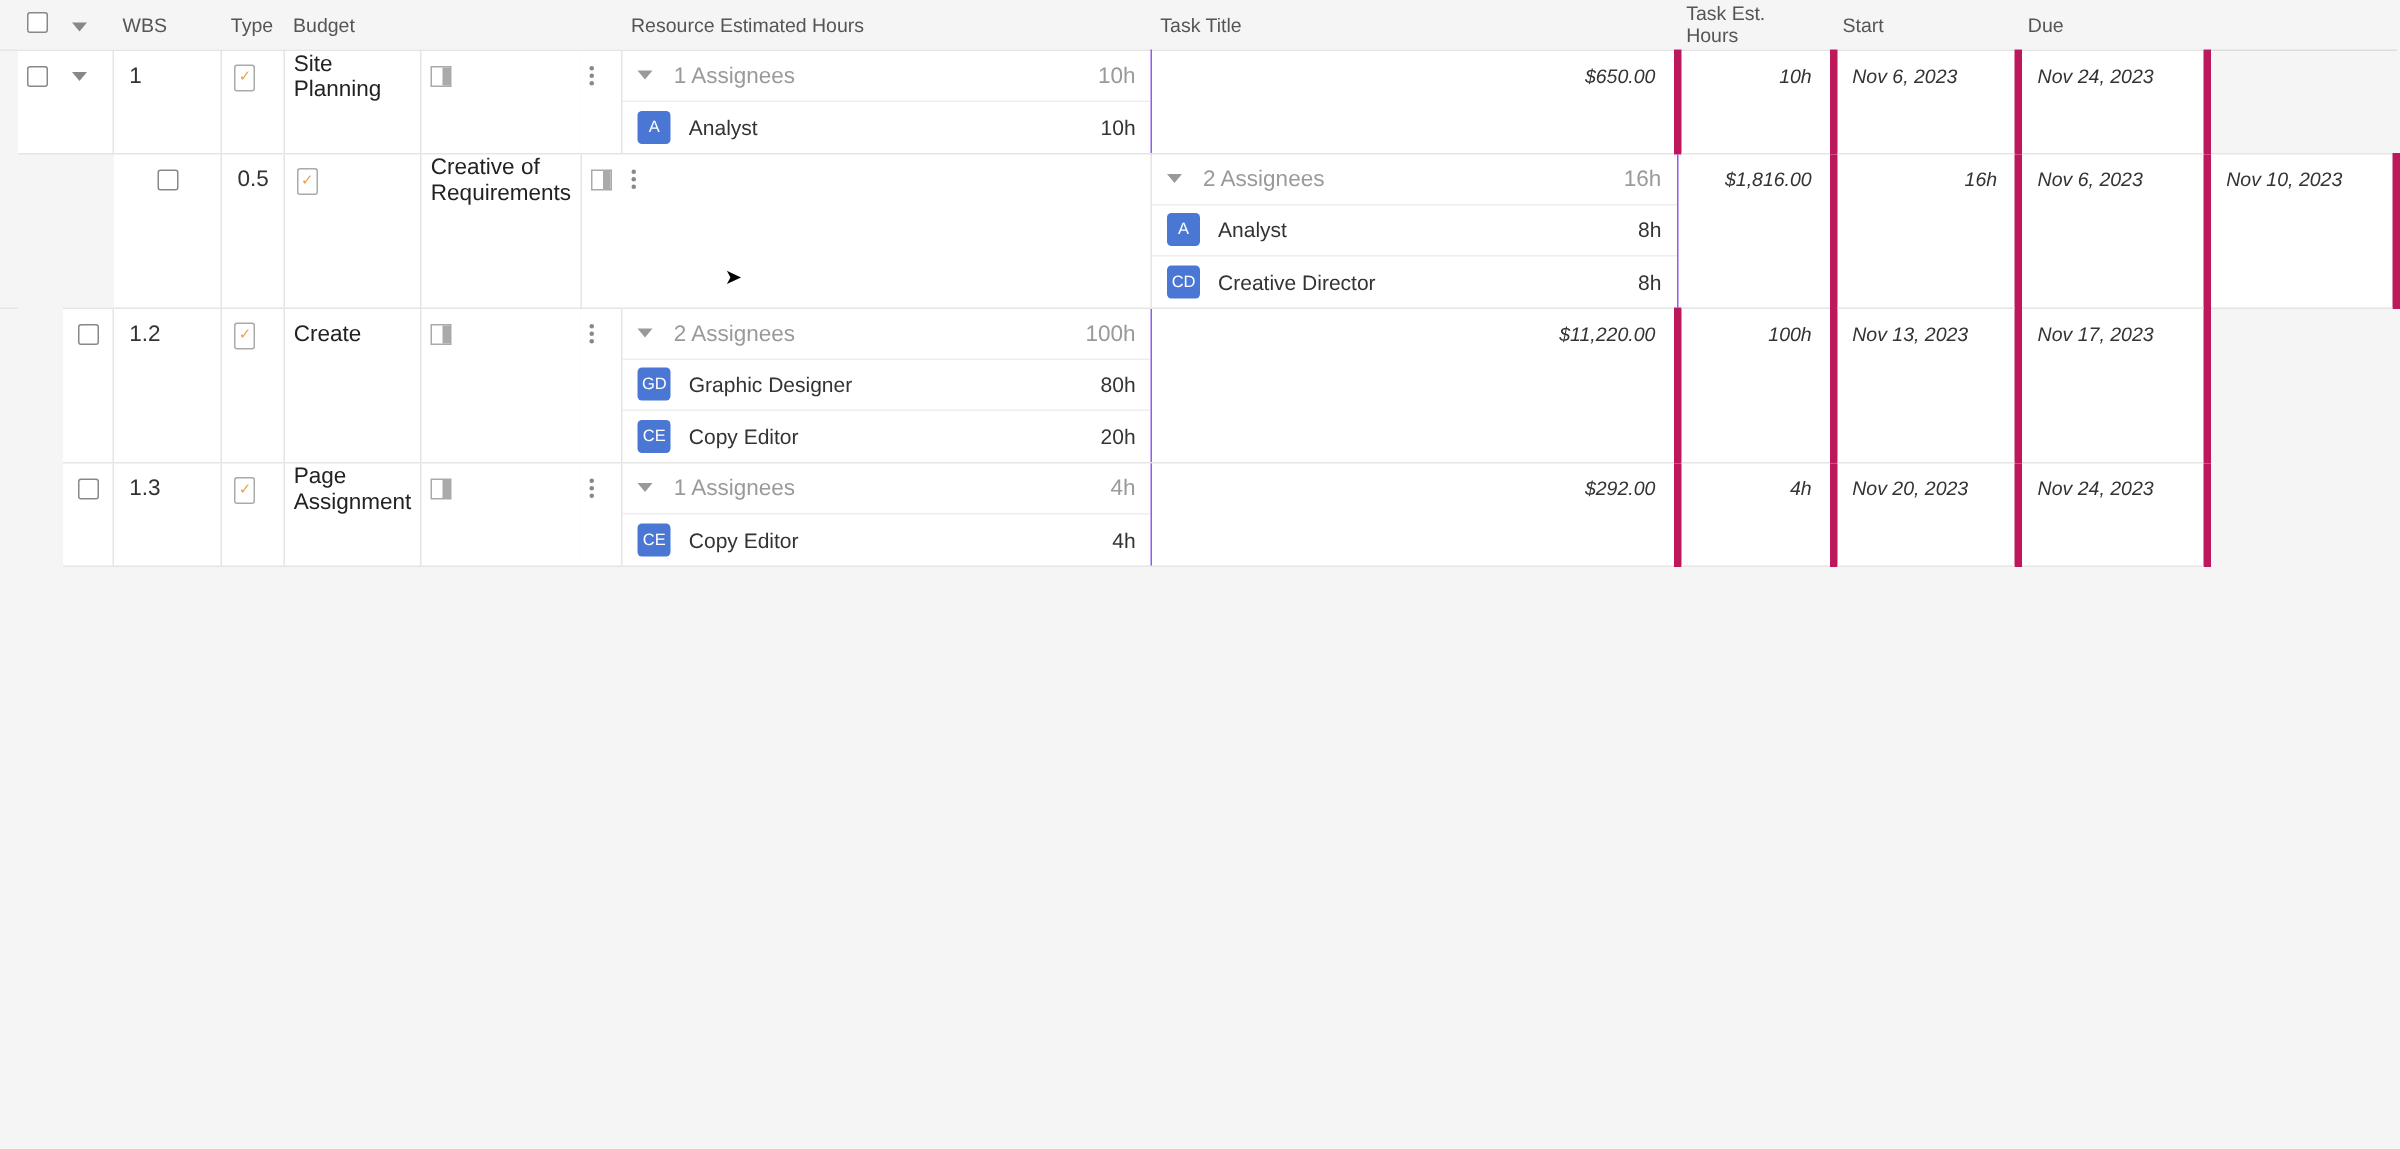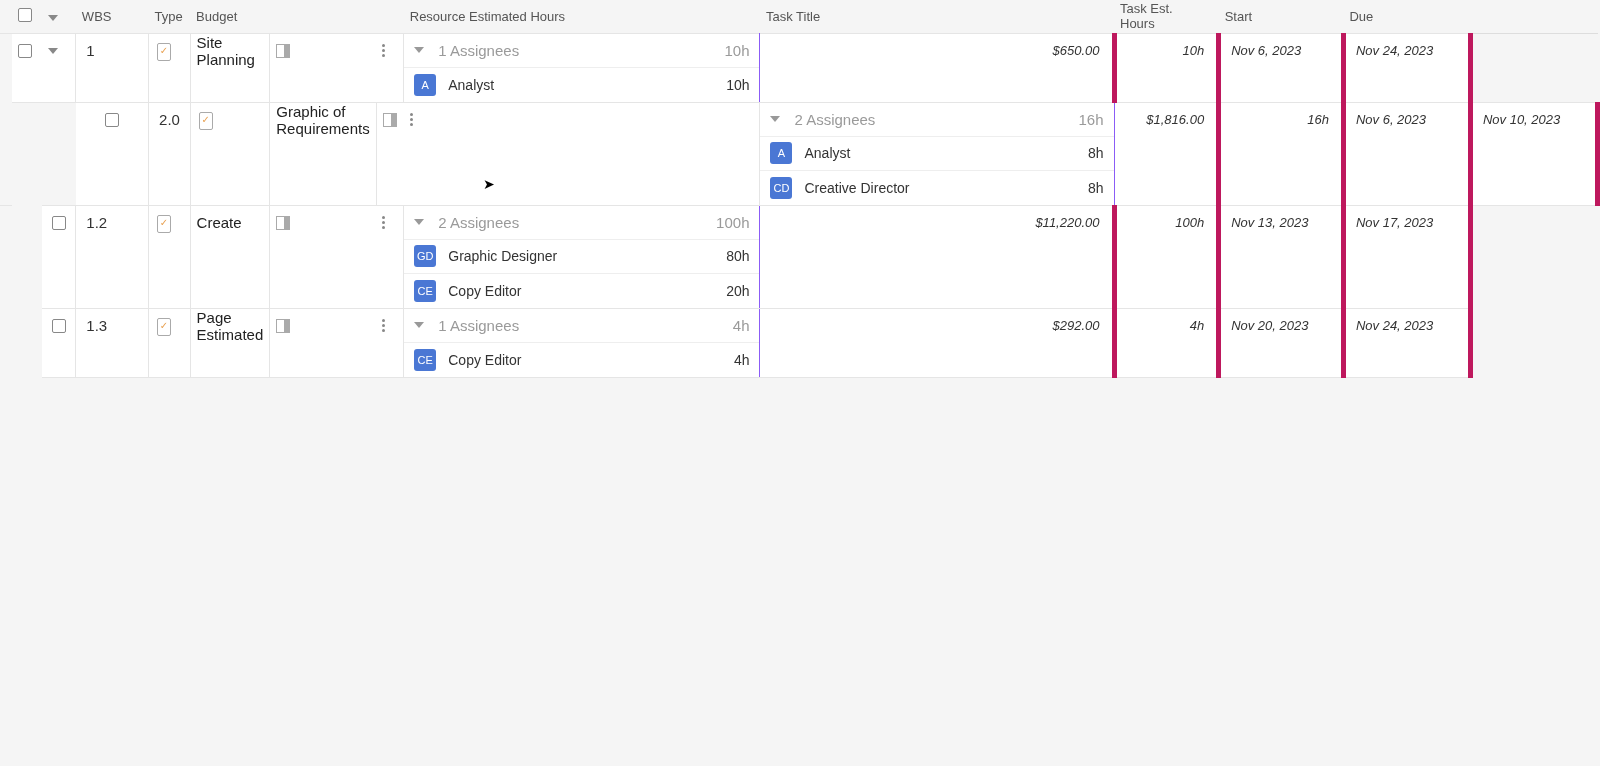--- a/index.html
+++ b/index.html
@@ -282,29 +282,29 @@
         </td>
     </tr>
       <tr class="task-row level1">
       <td class="indent-pad" colspan="2"></td>
       <td class="col-check align-top" style="text-align:center;">
           <div class="cell-inner" style="justify-content:center;">
             <input type="checkbox" style="">
           </div>
         </td>
       <td class="wbs-cell align-top" style="border-left:1px solid #e5e5e5;">
-          <div class="cell-inner">2.0</div>
+          <div class="cell-inner">0.5</div>
         </td>
       <td class="type-cell col-type align-top">
           <div class="cell-inner">
             <span class="clipboard-icon"></span>
           </div>
         </td>
       <td class="title-cell align-top">
-          <div class="cell-inner">Graphic of Requirements</div>
+          <div class="cell-inner">Creative of Requirements</div>
         </td>
       <td class="col-side align-top">
           <div class="cell-inner">
             <span class="side-icon"></span>
           </div>
         </td>
       <td class="col-menu align-top">
           <div class="cell-inner">
             <span class="menu-icon">
               <span></span>
@@ -420,21 +420,21 @@
         </td>
       <td class="wbs-cell align-top" style="border-left:1px solid #e5e5e5;">
           <div class="cell-inner">1.3</div>
         </td>
       <td class="type-cell col-type align-top">
           <div class="cell-inner">
             <span class="clipboard-icon"></span>
           </div>
         </td>
       <td class="title-cell align-top">
-          <div class="cell-inner">Page Estimated</div>
+          <div class="cell-inner">Page Assignment</div>
         </td>
       <td class="col-side align-top">
           <div class="cell-inner">
             <span class="side-icon"></span>
           </div>
         </td>
       <td class="col-menu align-top">
           <div class="cell-inner">
             <span class="menu-icon">
               <span></span>

